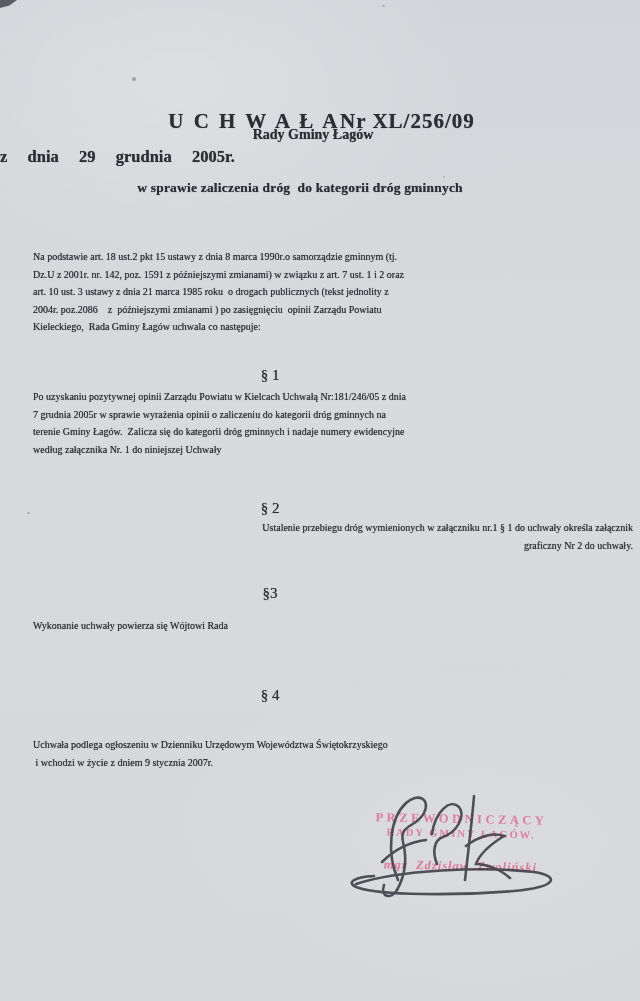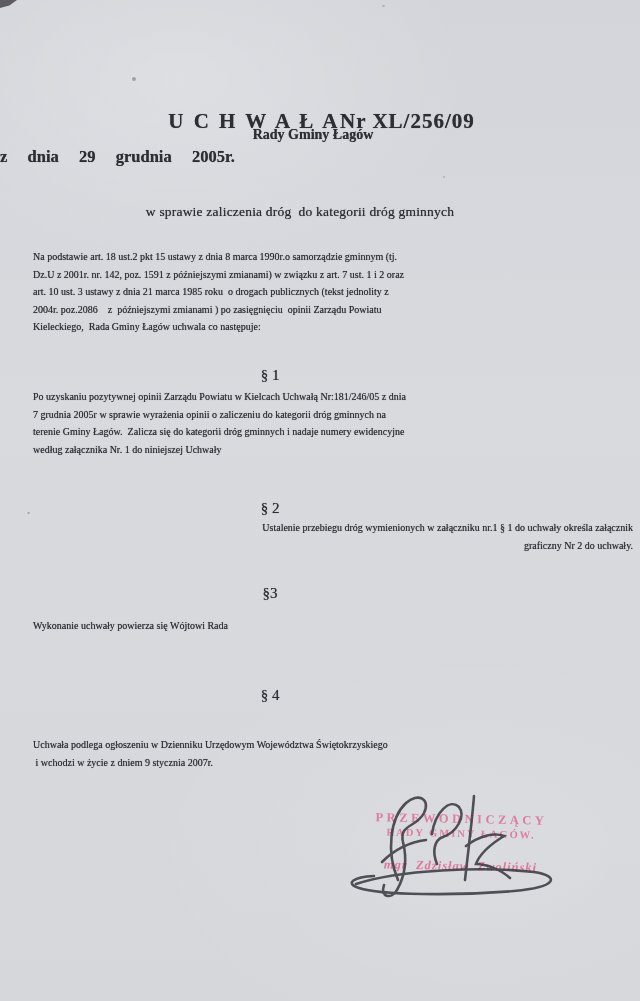--- a/index.html
+++ b/index.html
@@ -27,21 +27,21 @@
   .doc-title {
     top: 84px; left: 0; width: 622px;
     text-align: center;
     font-size: 21px; font-weight: bold;
   }
   .doc-title .t1 { letter-spacing: 2.5px; }
   .doc-title .t2 { letter-spacing: 1px; }
 
   .org-line  { top: 127px; left: 0; width: 626px; text-align: center; font-size: 14px; font-weight: bold; }
   .date-line { top: 147px; left: 0; width: 626px; text-align: left; font-size: 16.5px; font-weight: bold; word-spacing: 6px; }
-  .subject-line { top: 180px; left: 0; width: 600px; text-align: center; font-size: 13.5px; font-weight: normal; letter-spacing: 0.2px; margin-top: 24px; }
+  .subject-line { top: 180px; left: 0; width: 600px; text-align: center; font-size: 13.5px; font-weight: bold; letter-spacing: 0.2px; }
 
   .body-text {
     left: 33px; width: 600px;
     font-size: 10px; line-height: 17.6px;
   }
   .preamble { top: 248px; }
 
   .sec-mark {
     left: 0; width: 540px; text-align: center;
     font-size: 15px;

